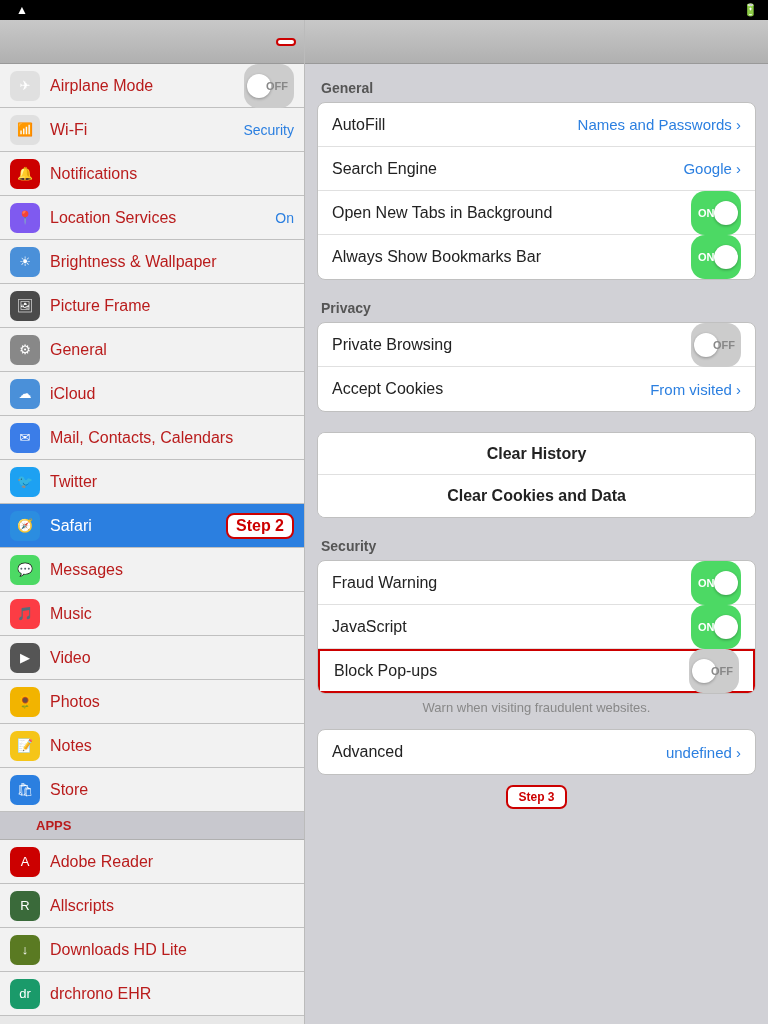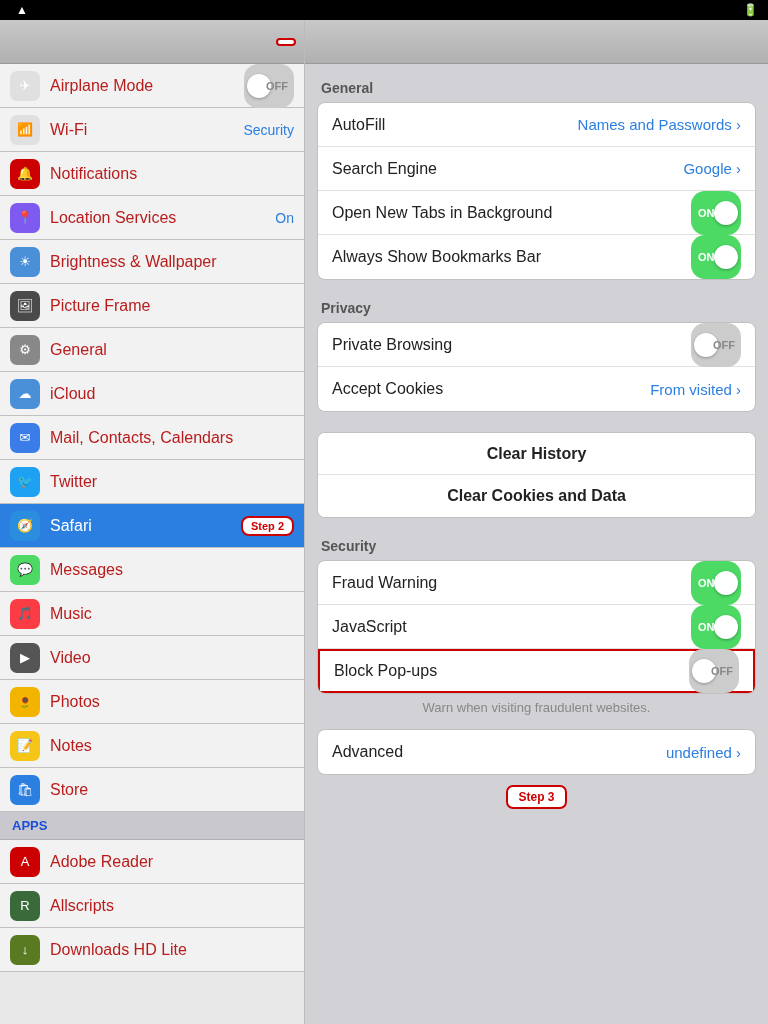--- a/index.html
+++ b/index.html
@@ -106,31 +106,32 @@
       height: 28px;
       background: #c8c8ce;
       display: flex;
       align-items: center;
       padding: 0 12px;
       border-bottom: 1px solid #b0b0b0;
     }
     .section-header-row span {
       font-size: 13px;
       font-weight: 600;
-      color: #1d4ed8;
+      color: #b91c1c;
       text-transform: uppercase;
+      margin-left: 24px;
     }
 
     
     .step2-badge {
       background: #fff;
       border: 2px solid #cc0000;
       border-radius: 8px;
       padding: 2px 8px;
-      font-size: 11px;
+      font-size: 16px;
       font-weight: 600;
       color: #cc0000;
       margin-left: 8px;
     }
 
     
     .right-panel {
       flex: 1;
       background: #d1d1d6;
       display: flex;
@@ -379,20 +380,24 @@
           <span class="item-label">Adobe Reader</span>
         </div>
         <div class="sidebar-item">
           <div class="item-icon" style="background: rgb(58, 106, 58); color: rgb(255, 255, 255); font-size: 13px; text-align: center;">R</div>
           <span class="item-label">Allscripts</span>
         </div>
         <div class="sidebar-item">
           <div class="item-icon" style="background: rgb(90, 122, 34); color: rgb(255, 255, 255); font-size: 13px; text-align: center;">↓</div>
           <span class="item-label">Downloads HD Lite</span>
         </div>
+        <div class="sidebar-item">
+          <div class="item-icon" style="background: rgb(26, 154, 106); color: rgb(255, 255, 255); font-size: 13px; text-align: center;">dr</div>
+          <span class="item-label">drchrono EHR</span>
+        </div>
       </div>
   </div>
 
   <div class="right-panel">
     <div class="right-header">
       <span class="right-header-title"></span>
     </div>
     <div class="settings-scroll">
 
     <div class="settings-section-label">General</div>

